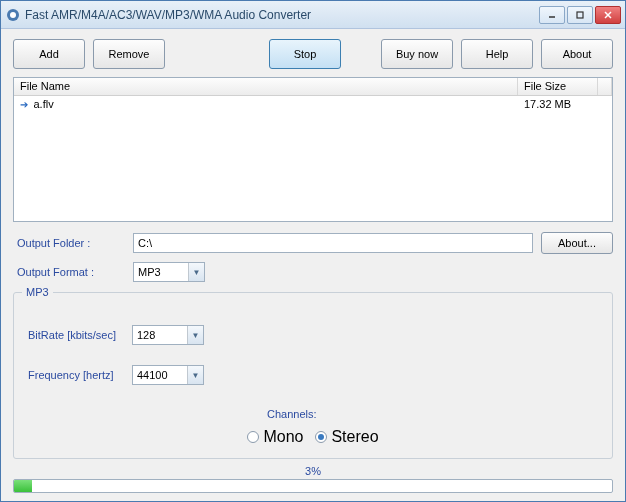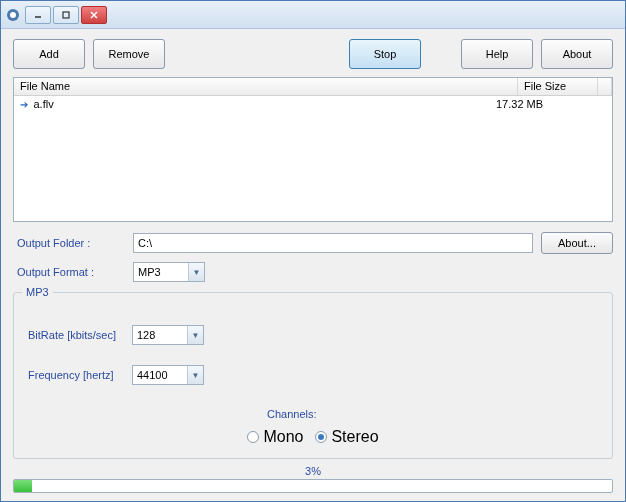--- a/index.html
+++ b/index.html
@@ -23,21 +23,21 @@
 .btn { width: 72px; height: 30px; border: 1px solid #8a9aac; border-radius: 3px; background: linear-gradient(to bottom, #fdfdfd, #e6e6e6); font-size: 11px; cursor: pointer; display: flex; align-items: center; justify-content: center; }
 .btn.stop { border-color: #3c7fb1; background: linear-gradient(to bottom, #e8f4fc, #c4e0f4); }
 
 .listbox { border: 1px solid #a0b0c0; background: #fff; height: 145px; display: flex; flex-direction: column; margin-bottom: 10px; }
 .list-header { display: flex; background: linear-gradient(to bottom, #fdfdfd, #ececec); border-bottom: 1px solid #d0d0d0; height: 18px; font-size: 11px; }
 .list-header .col { padding: 2px 6px; border-right: 1px solid #d8d8d8; }
 .col-name { flex: 1; }
 .col-size { width: 80px; }
 .col-end { width: 14px; }
 .list-body { flex: 1; overflow: auto; }
-.list-row { display: flex; height: 16px; align-items: center; font-size: 11px; gap: 28px; }
+.list-row { display: flex; height: 16px; align-items: center; font-size: 11px; }
 .list-row .col { padding: 0 6px; }
 .arrow-icon { color: #2a6ac0; margin-right: 2px; font-size: 10px; }
 
 .form-row { display: flex; align-items: center; margin-bottom: 8px; gap: 8px; }
 .form-label { width: 112px; color: #2a4aa0; font-size: 11px; padding-left: 4px; }
 .text-input { flex: 1; height: 20px; border: 1px solid #a0b0c0; background: #fff; padding: 0 4px; font-size: 11px; }
 .browse-btn { width: 72px; height: 22px; border: 1px solid #8a9aac; border-radius: 3px; background: linear-gradient(to bottom, #fdfdfd, #e6e6e6); font-size: 11px; cursor: pointer; }
 
 .select { width: 72px; height: 20px; border: 1px solid #a0b0c0; background: #fff; display: flex; align-items: center; position: relative; }
 .select-val { flex: 1; padding: 0 4px; font-size: 11px; }
@@ -62,20 +62,21 @@
 
 <div class="window">
 
   <div class="titlebar">
     <span class="titlebar-icon">
       <svg width="14" height="14" viewBox="0 0 14 14">
           <circle cx="7" cy="7" r="6" fill="#4a7ab0"></circle>
           <circle cx="7" cy="7" r="3" fill="#fff"></circle>
         </svg>
     </span>
+    <span class="titlebar-text">Fast AMR/M4A/AC3/WAV/MP3/WMA Audio Converter</span>
     <div class="win-controls">
       <div class="win-btn">
           <svg width="10" height="10">
             <line x1="2" y1="7" x2="8" y2="7" stroke="#333" stroke-width="1.5"></line>
           </svg>
         </div>
       <div class="win-btn">
           <svg width="10" height="10">
             <rect x="2" y="2" width="6" height="6" fill="none" stroke="#333" stroke-width="1.2"></rect>
           </svg>
@@ -92,20 +93,21 @@
   <div class="client">
 
     <div class="toolbar">
       <div class="left-group">
         <div class="btn">Add</div>
         <div class="btn">Remove</div>
       </div>
       <div class="spacer"></div>
       <div class="btn stop" style="margin-right:40px;">Stop</div>
       <div class="right-group">
+        <div class="btn">Buy now</div>
         <div class="btn">Help</div>
         <div class="btn">About</div>
       </div>
     </div>
 
     <div class="listbox">
       <div class="list-header">
         <div class="col col-name">File Name</div>
         <div class="col col-size">File Size</div>
         <div class="col col-end"></div>

